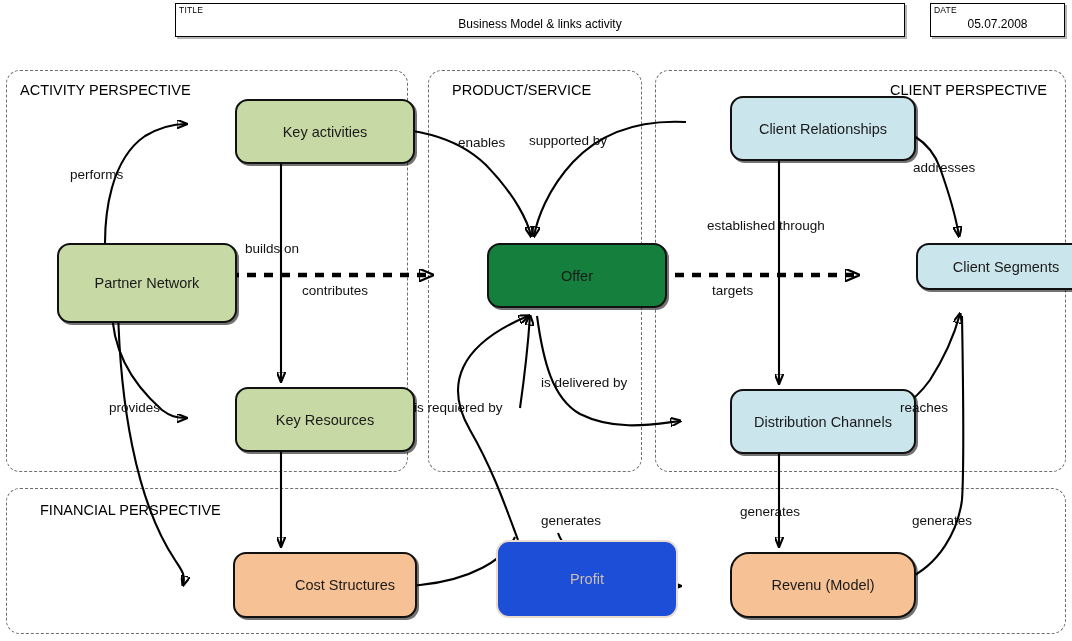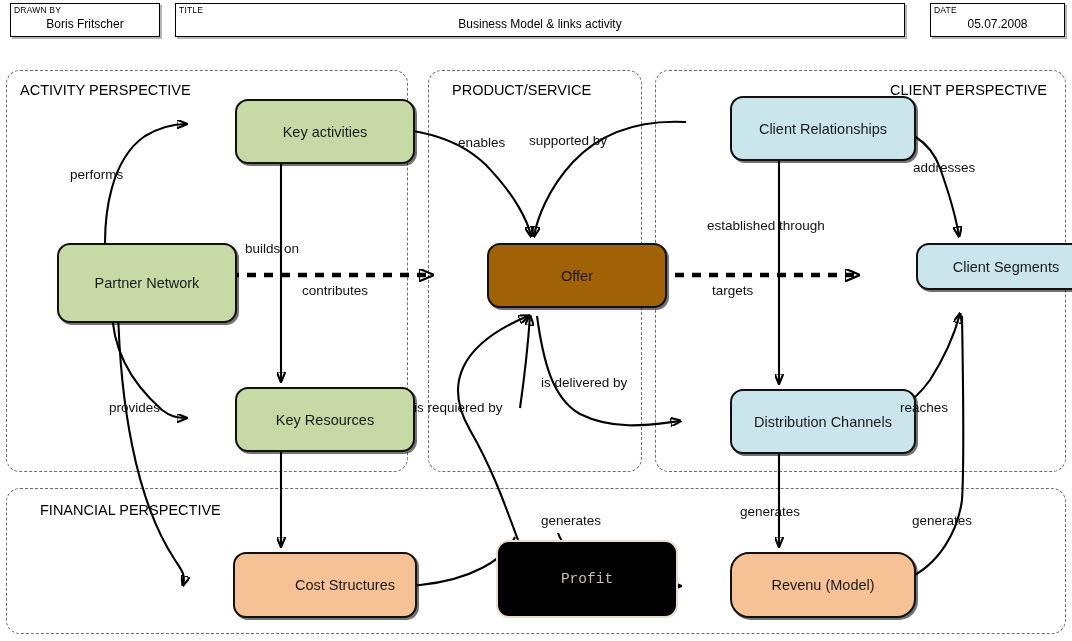--- a/index.html
+++ b/index.html
@@ -34,24 +34,24 @@
   #title-client{left:890px;top:82px;}
   #title-financial{left:4px;top:502px;margin-left:36px;}
 
   
   .node{position:absolute;border:2px solid #111;border-radius:13px;
         box-sizing:border-box;display:flex;align-items:center;
         justify-content:center;font-size:14.5px;color:#1a1a1a;
         box-shadow:2px 2px 0 rgba(0,0,0,.55);z-index:5;margin-left:44px;}
   .node.green{background:#c7d9a4;}
   .node.blue{background:#cbe5ec;}
-  .node.offer{background:#a16207;}
+  .node.offer{background:#15803d;}
   .node.orange{background:#f6c295;}
-  .node.ghost{background:#000000;border:2px solid #eadbcf;color:#cdbfb4;
-              box-shadow:none;font-family:Liberation Mono, monospace;}
+  .node.ghost{background:#1d4ed8;border:2px solid #eadbcf;color:#cdbfb4;
+              box-shadow:none;}
 
   #n-key-activities   {left:191px;top:99px;width:180px;height:65px;}
   #n-partner-network  {left:13px;top:243px;width:180px;height:80px;}
   #n-key-resources    {left:191px;top:387px;width:180px;height:65px;}
   #n-offer            {left:443px;top:243px;width:180px;height:65px;}
   #n-client-relations {left:686px;top:96px;width:186px;height:65px;}
   #n-client-segments  {left:872px;top:243px;width:180px;height:47px;}
   #n-distribution     {left:686px;top:389px;width:186px;height:65px;}
   #n-cost-structures  {left:189px;top:552px;width:184px;height:66px;padding-left:40px;}
   #n-profit           {left:452px;top:540px;width:182px;height:78px;}
@@ -79,24 +79,20 @@
 
   svg.edges{position:absolute;left:0;top:0;width:1072px;height:641px;
             z-index:2;pointer-events:none;}
   svg.edges path{fill:none;stroke:#000;stroke-width:2.1;}
   svg.edges path.dashed{stroke-width:4.4;stroke-dasharray:9 8;stroke-linecap:butt;}
 </style>
 </head>
 <body>
 
 <div class="titleblock">
-  <div class="tb-cell" id="tb-drawnby">
-    <span class="tb-label">DRAWN BY</span>
-    <span class="tb-value">Boris Fritscher</span>
-  </div>
   <div class="tb-cell" id="tb-title">
     <span class="tb-label">TITLE</span>
     <span class="tb-value">Business Model &amp; links activity</span>
   </div>
   <div class="tb-cell" id="tb-date">
     <span class="tb-label">DATE</span>
     <span class="tb-value">05.07.2008</span>
   </div>
 </div>
 

